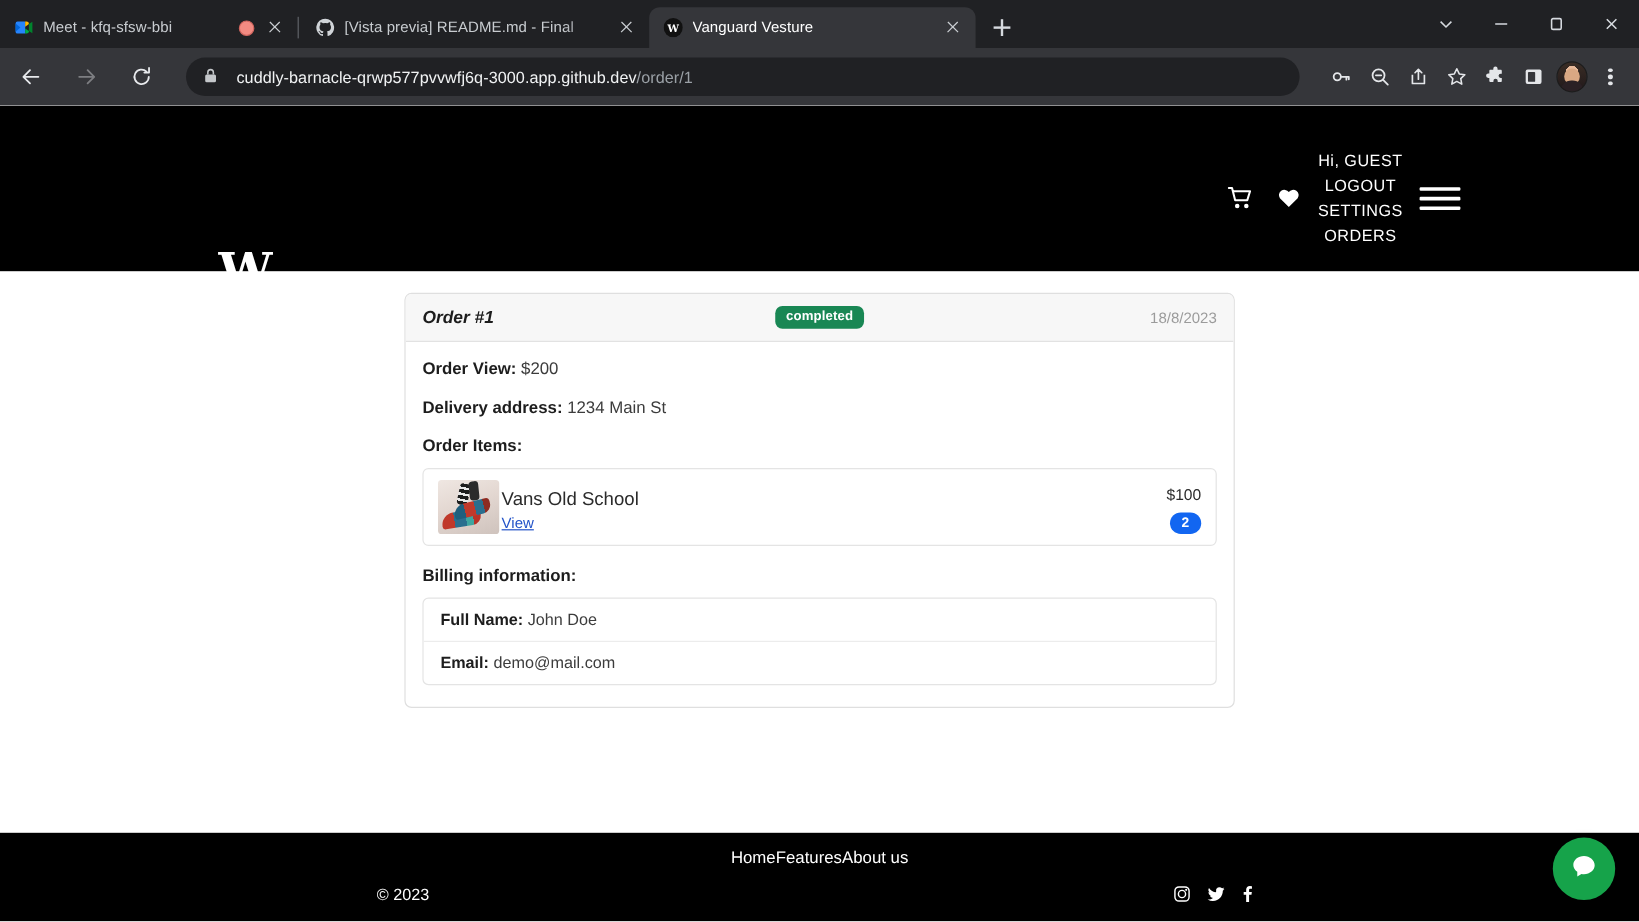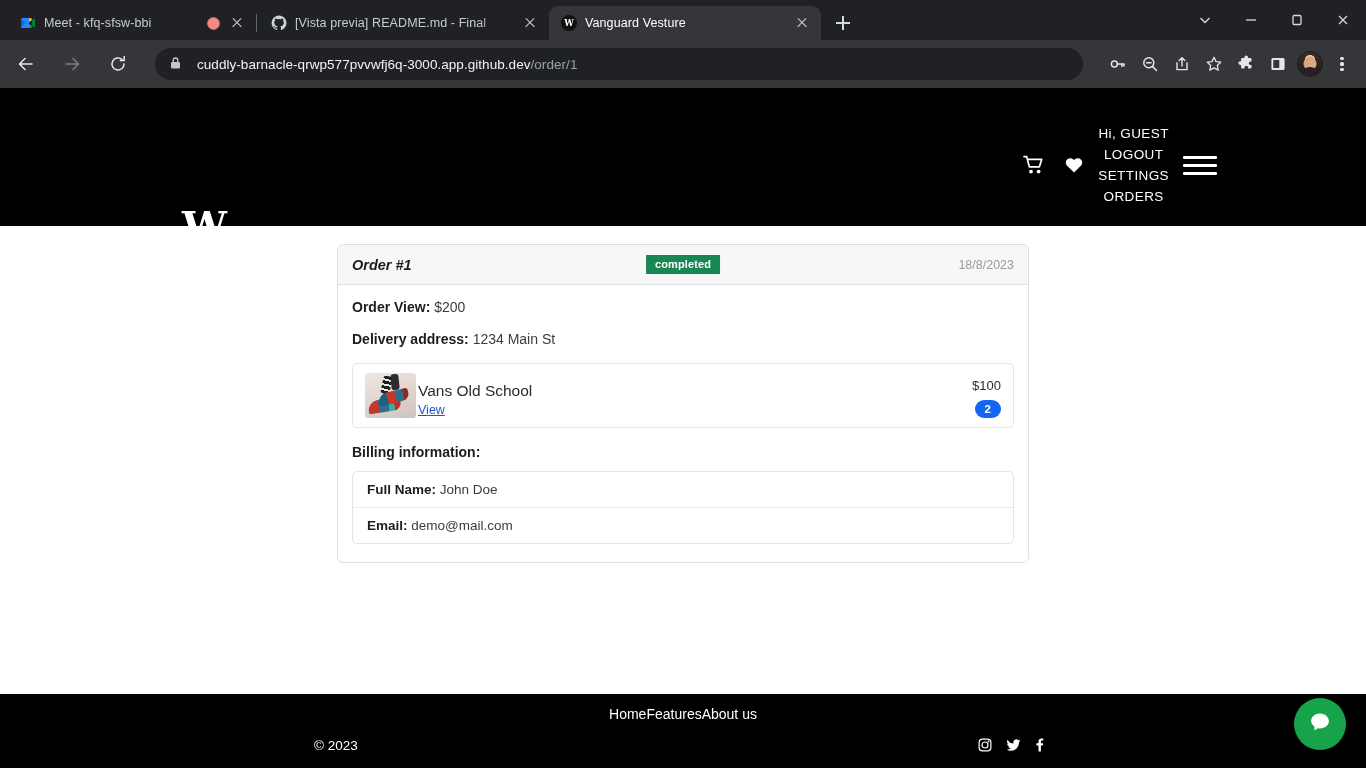--- a/index.html
+++ b/index.html
@@ -8,21 +8,21 @@
     overflow: hidden;
     font-family: "Liberation Sans", sans-serif;
     background: #ffffff;
   }
 
   
   .browser { width: 1366px; height: 768px; display: flex; flex-direction: column; }
 
   .tabstrip {
     height: 40px; background: #202124; display: flex; align-items: flex-end;
-    padding-left: 8px; position: relative; flex: 0 0 40px;
+    padding-left: 0; position: relative; flex: 0 0 40px;
   }
   .tab {
     height: 34px; display: flex; align-items: center; gap: 8px;
     padding: 0 10px 0 12px; border-radius: 9px 9px 0 0;
     font-size: 12.5px; color: #c8ccd0; position: relative; min-width: 0;
   }
   .tab.inactive { width: 248px; background: transparent; }
   .tab.inactive.second { width: 290px; }
   .tab.active { width: 272px; background: #35363a; color: #ffffff; }
   .tab-favicon { width: 16px; height: 16px; flex: 0 0 16px; position: relative; }
@@ -133,21 +133,21 @@
   }
   .card-head {
     background: #f7f7f7; border-bottom: 1px solid #e2e2e2;
     height: 40px; display: flex; align-items: center; padding: 0 14px;
     position: relative;
   }
   .card-head .order-no { font-size: 14.5px; font-weight: 700; color: #1d1d1d; font-style: italic; }
   .badge-status {
     position: absolute; left: 50%; transform: translateX(-50%);
     background: #198754; color: #ffffff; font-size: 11px; font-weight: 600;
-    padding: 3px 9px 4px; border-radius: 0; letter-spacing: .1px;
+    padding: 3px 9px 4px; border-radius: 6px; letter-spacing: .1px;
   }
   .card-head .order-date { margin-left: auto; font-size: 12.5px; color: #9b9b9b; }
 
   .card-body { padding: 14px 14px 18px; }
   .kv { font-size: 14px; color: #3c3c3c; margin-bottom: 16px; }
   .kv b { color: #1d1d1d; font-weight: 700; }
   .kv.tight { margin-bottom: 11px; }
 
   .items-list { border: 1px solid #e4e4e4; border-radius: 5px; overflow: hidden; }
   .item-row { display: flex; align-items: flex-end; padding: 9px 12px; gap: 2px; }
@@ -413,20 +413,23 @@
           <div class="kv">
             <b>Order View:</b>
             <span>$200</span>
           </div>
 
           <div class="kv">
             <b>Delivery address:</b>
             <span>1234 Main St</span>
           </div>
 
+          <div class="kv tight">
+            <b>Order Items:</b>
+          </div>
 
           <div class="items-list">
             <div class="item-row">
               <div class="thumb">
                 <span class="sock"></span>
                 <span class="leg"></span>
                 <span class="shoeA"></span>
                 <span class="shoeB"></span>
               </div>
               <div class="item-mid">

